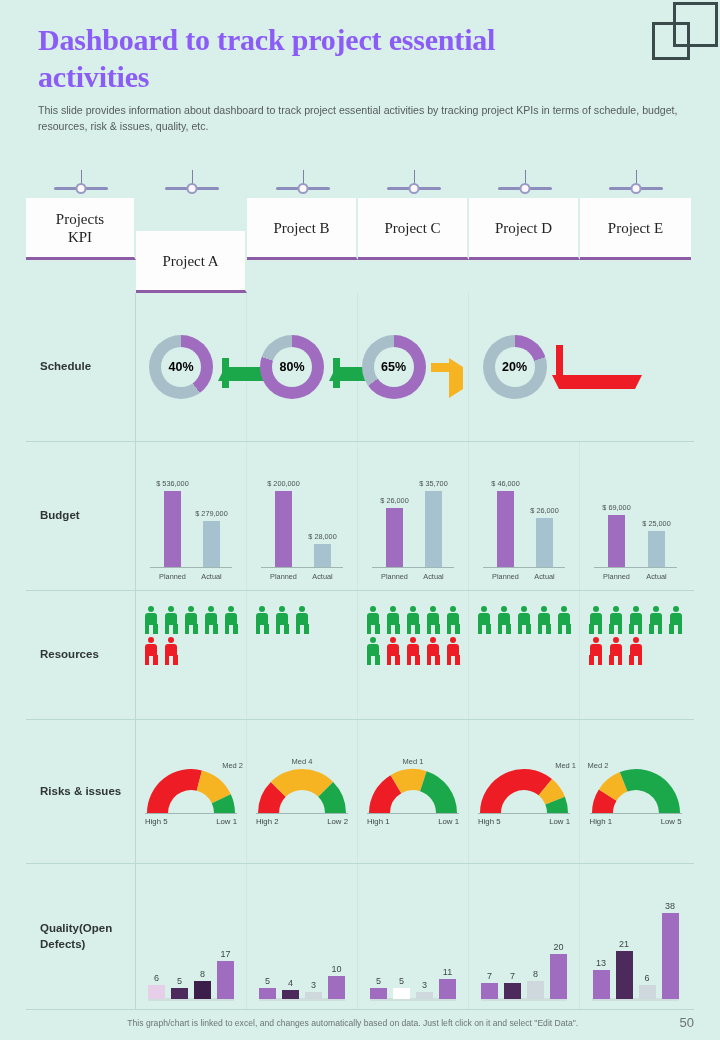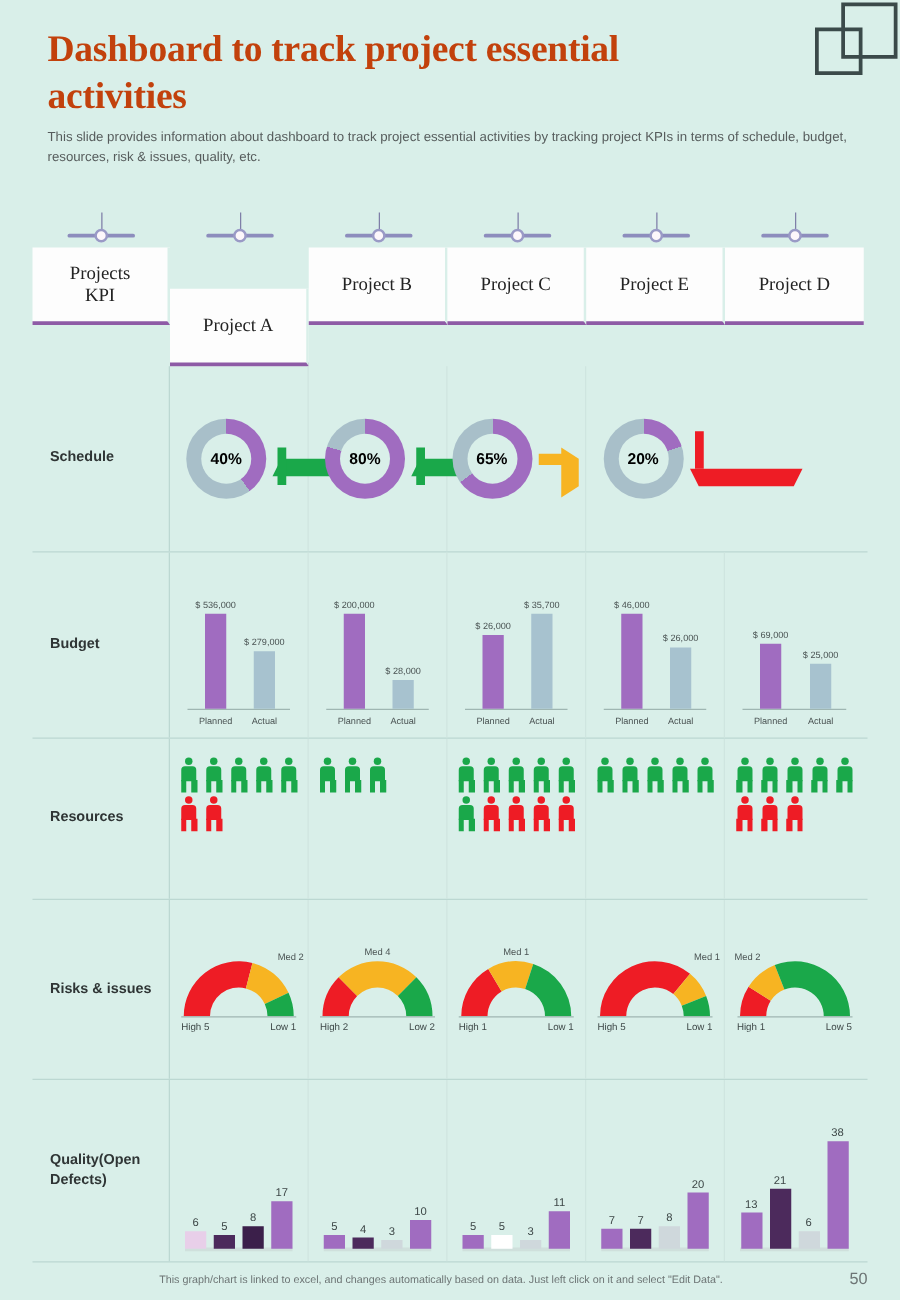--- a/index.html
+++ b/index.html
@@ -17,21 +17,21 @@
   .deco .sq1 { width: 45px; height: 45px; top: 2px; right: 2px; }
   .deco .sq2 { width: 38px; height: 38px; top: 22px; right: 30px; }
 
   
   .head { padding: 22px 38px 0 38px; }
   .title {
     font-family: "Liberation Serif", serif;
     font-weight: bold;
     font-size: 30px;
     line-height: 1.22;
-    color: #c2410c;
+    color: #8b5cf6;
     letter-spacing: -0.2px;
     max-width: 470px;
   }
   .subtitle {
     margin-top: 7px;
     font-size: 10.6px;
     line-height: 1.52;
     color: #565c5c;
     max-width: 640px;
   }
@@ -185,22 +185,22 @@
         <div class="vline"></div>
         <div class="hbar"></div>
         <div class="node"></div>
       </div>
     </div>
   <div class="hdr-row" id="hdr-row">
       <div class="hdr-cell" style="flex: 0 0 110px;">Projects<br>KPI</div>
       <div class="hdr-cell" style="flex: 0 0 111px; margin-top: 33px;">Project A</div>
       <div class="hdr-cell" style="flex: 0 0 111px;">Project B</div>
       <div class="hdr-cell" style="flex: 0 0 111px;">Project C</div>
+      <div class="hdr-cell" style="flex: 0 0 111px;">Project D</div>
       <div class="hdr-cell" style="flex: 0 0 111px;">Project E</div>
-      <div class="hdr-cell" style="flex: 0 0 111px;">Project D</div>
     </div>
 
   <div class="body-row sched-row" id="row-schedule">
       <div class="rowlabel c0">Schedule</div>
       <div class="cell cx">
         <div class="sched-inner">
           <div class="donut" style="background: conic-gradient(rgb(160, 108, 192) 0deg, rgb(160, 108, 192) 144deg, rgb(168, 191, 201) 144deg, rgb(168, 191, 201) 360deg);">
             <div class="hole">40%</div>
           </div>
           <div class="arrow up" style="color: rgb(26, 168, 74);">
@@ -646,21 +646,21 @@
           <div class="qbars">
             <div class="qbar" style="height: 11.3158px; background: rgb(160, 108, 192);">
               <div class="qlbl">5</div>
             </div>
             <div class="qbar" style="height: 11.3158px; background: rgb(255, 255, 255);">
               <div class="qlbl">5</div>
             </div>
             <div class="qbar" style="height: 6.78947px; background: rgb(207, 216, 220);">
               <div class="qlbl">3</div>
             </div>
-            <div class="qbar" style="height: 30px; background: rgb(160, 108, 192);">
+            <div class="qbar" style="height: 20px; background: rgb(160, 108, 192);">
               <div class="qlbl">11</div>
             </div>
           </div>
         </div>
       </div>
       <div class="cell cx">
         <div class="qual">
           <div class="axis"></div>
           <div class="qbars">
             <div class="qbar" style="height: 15.8421px; background: rgb(160, 108, 192);">

